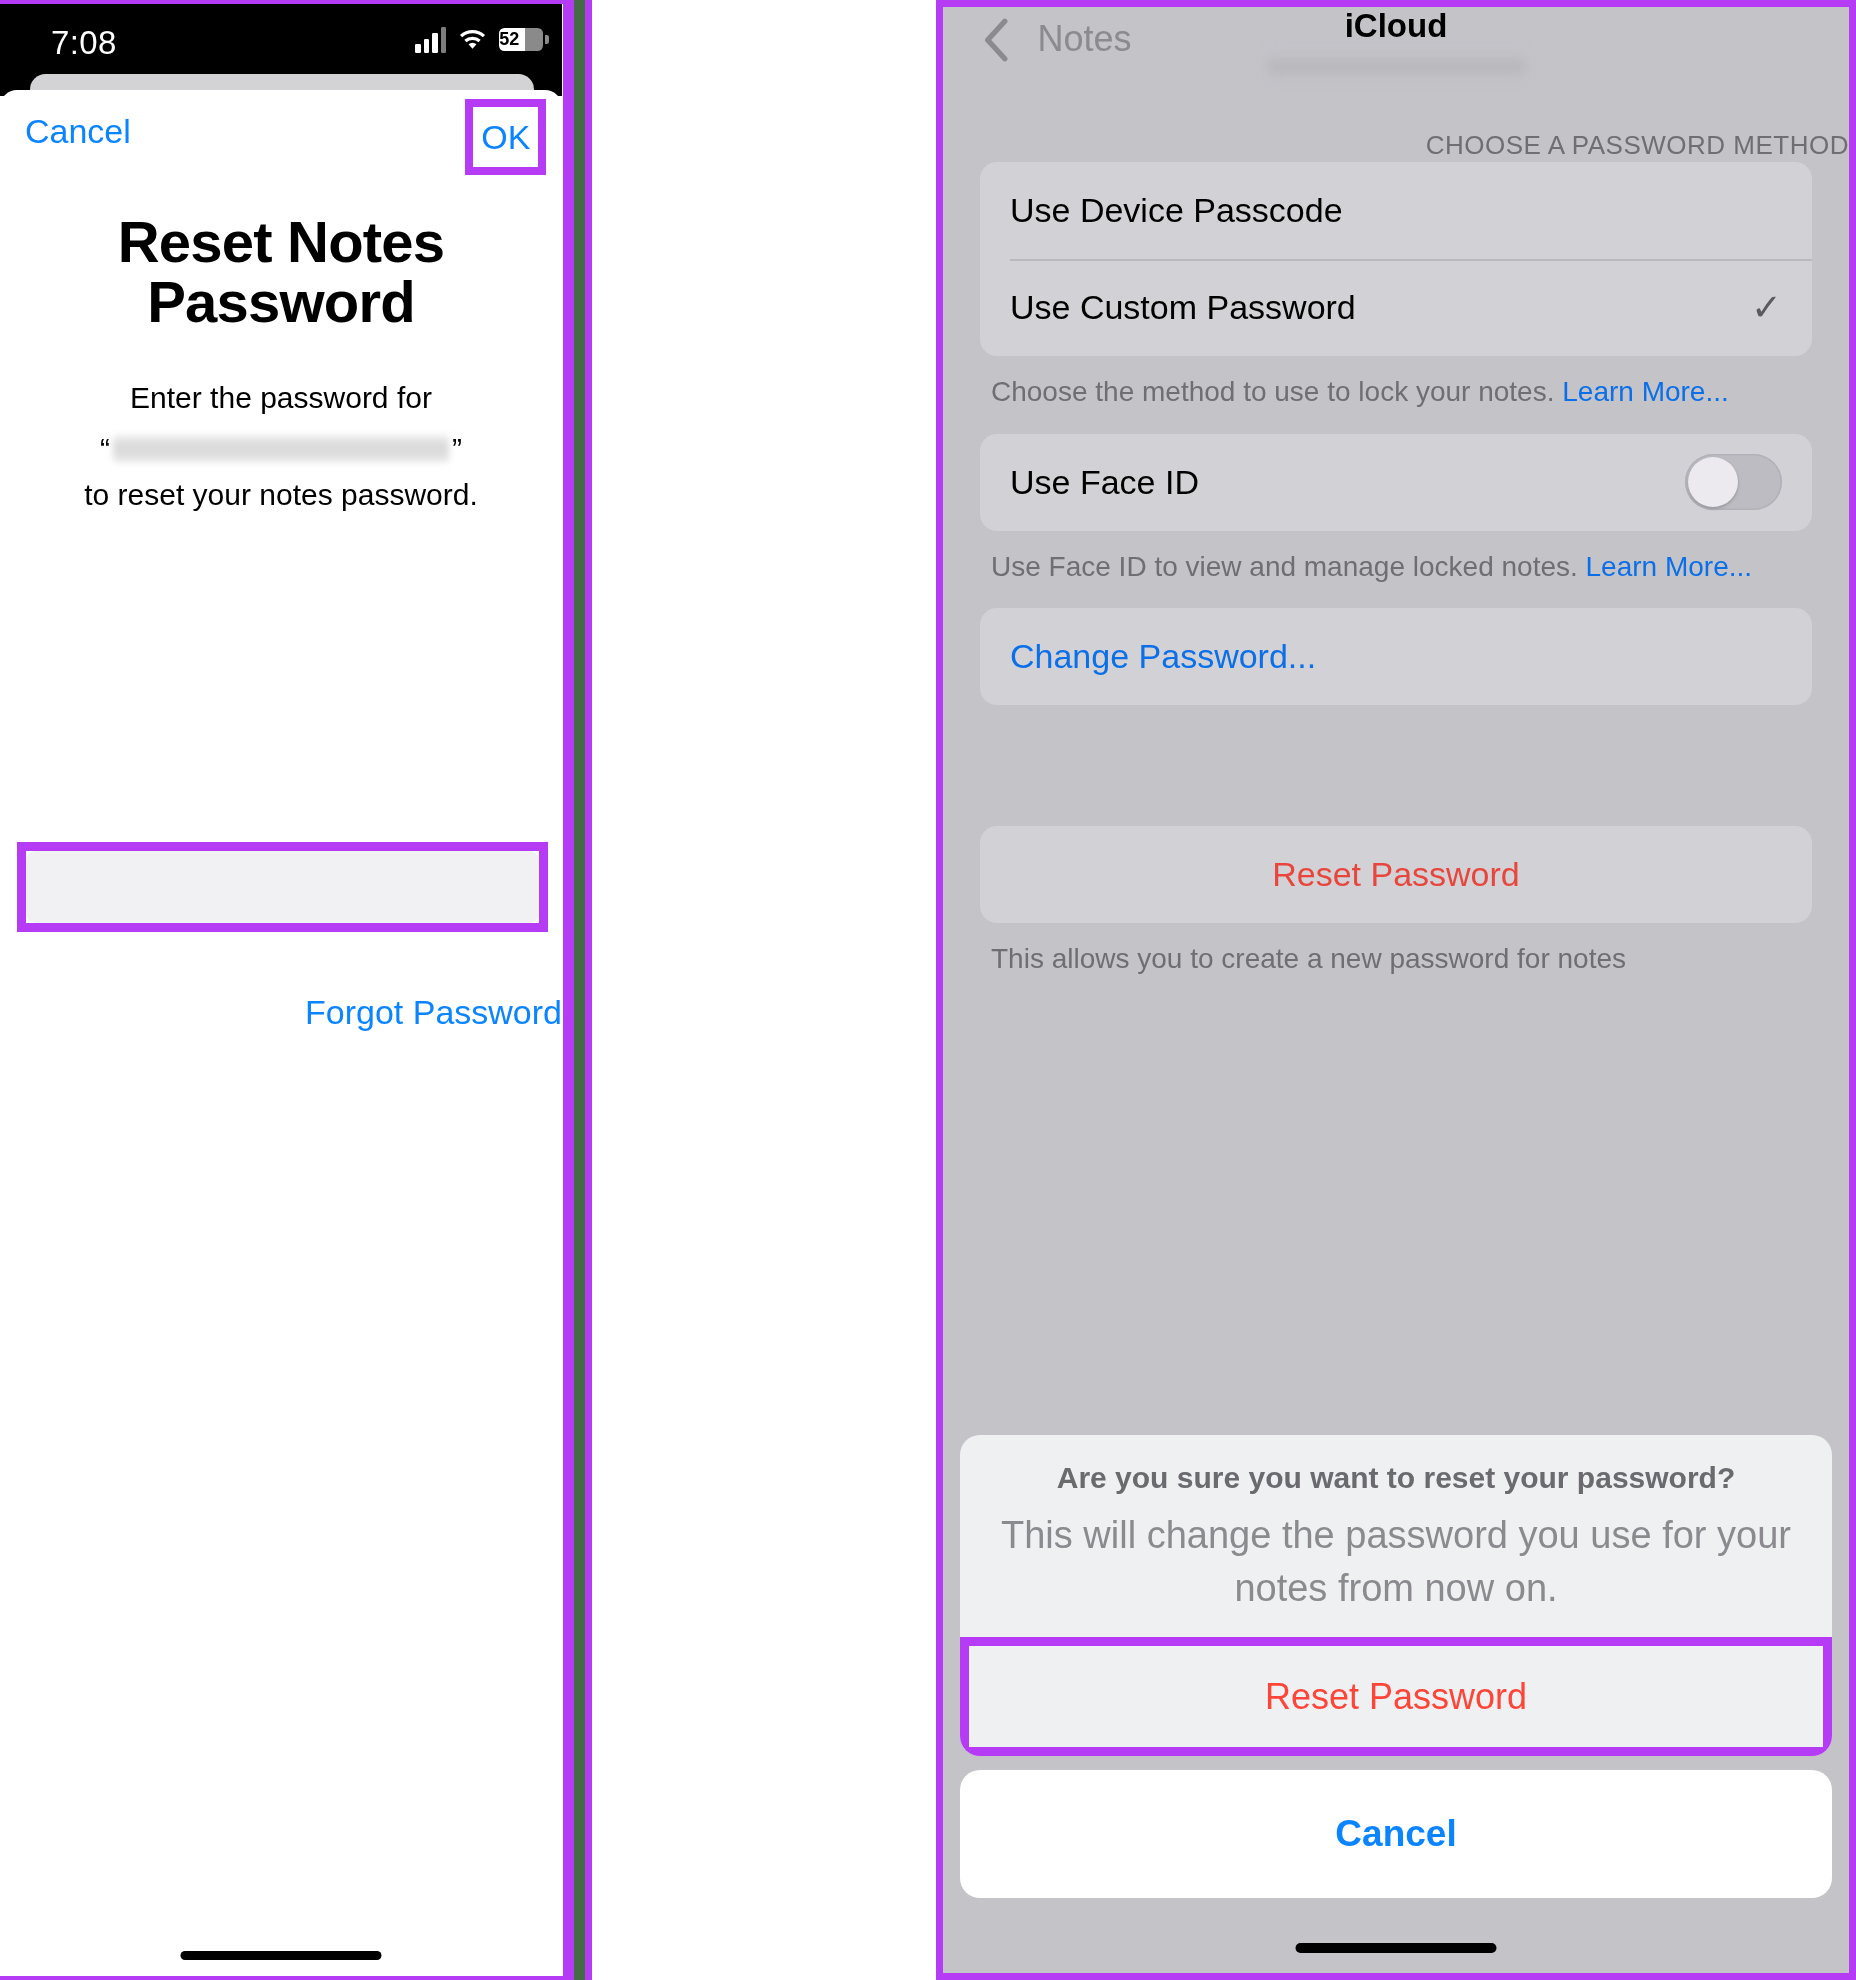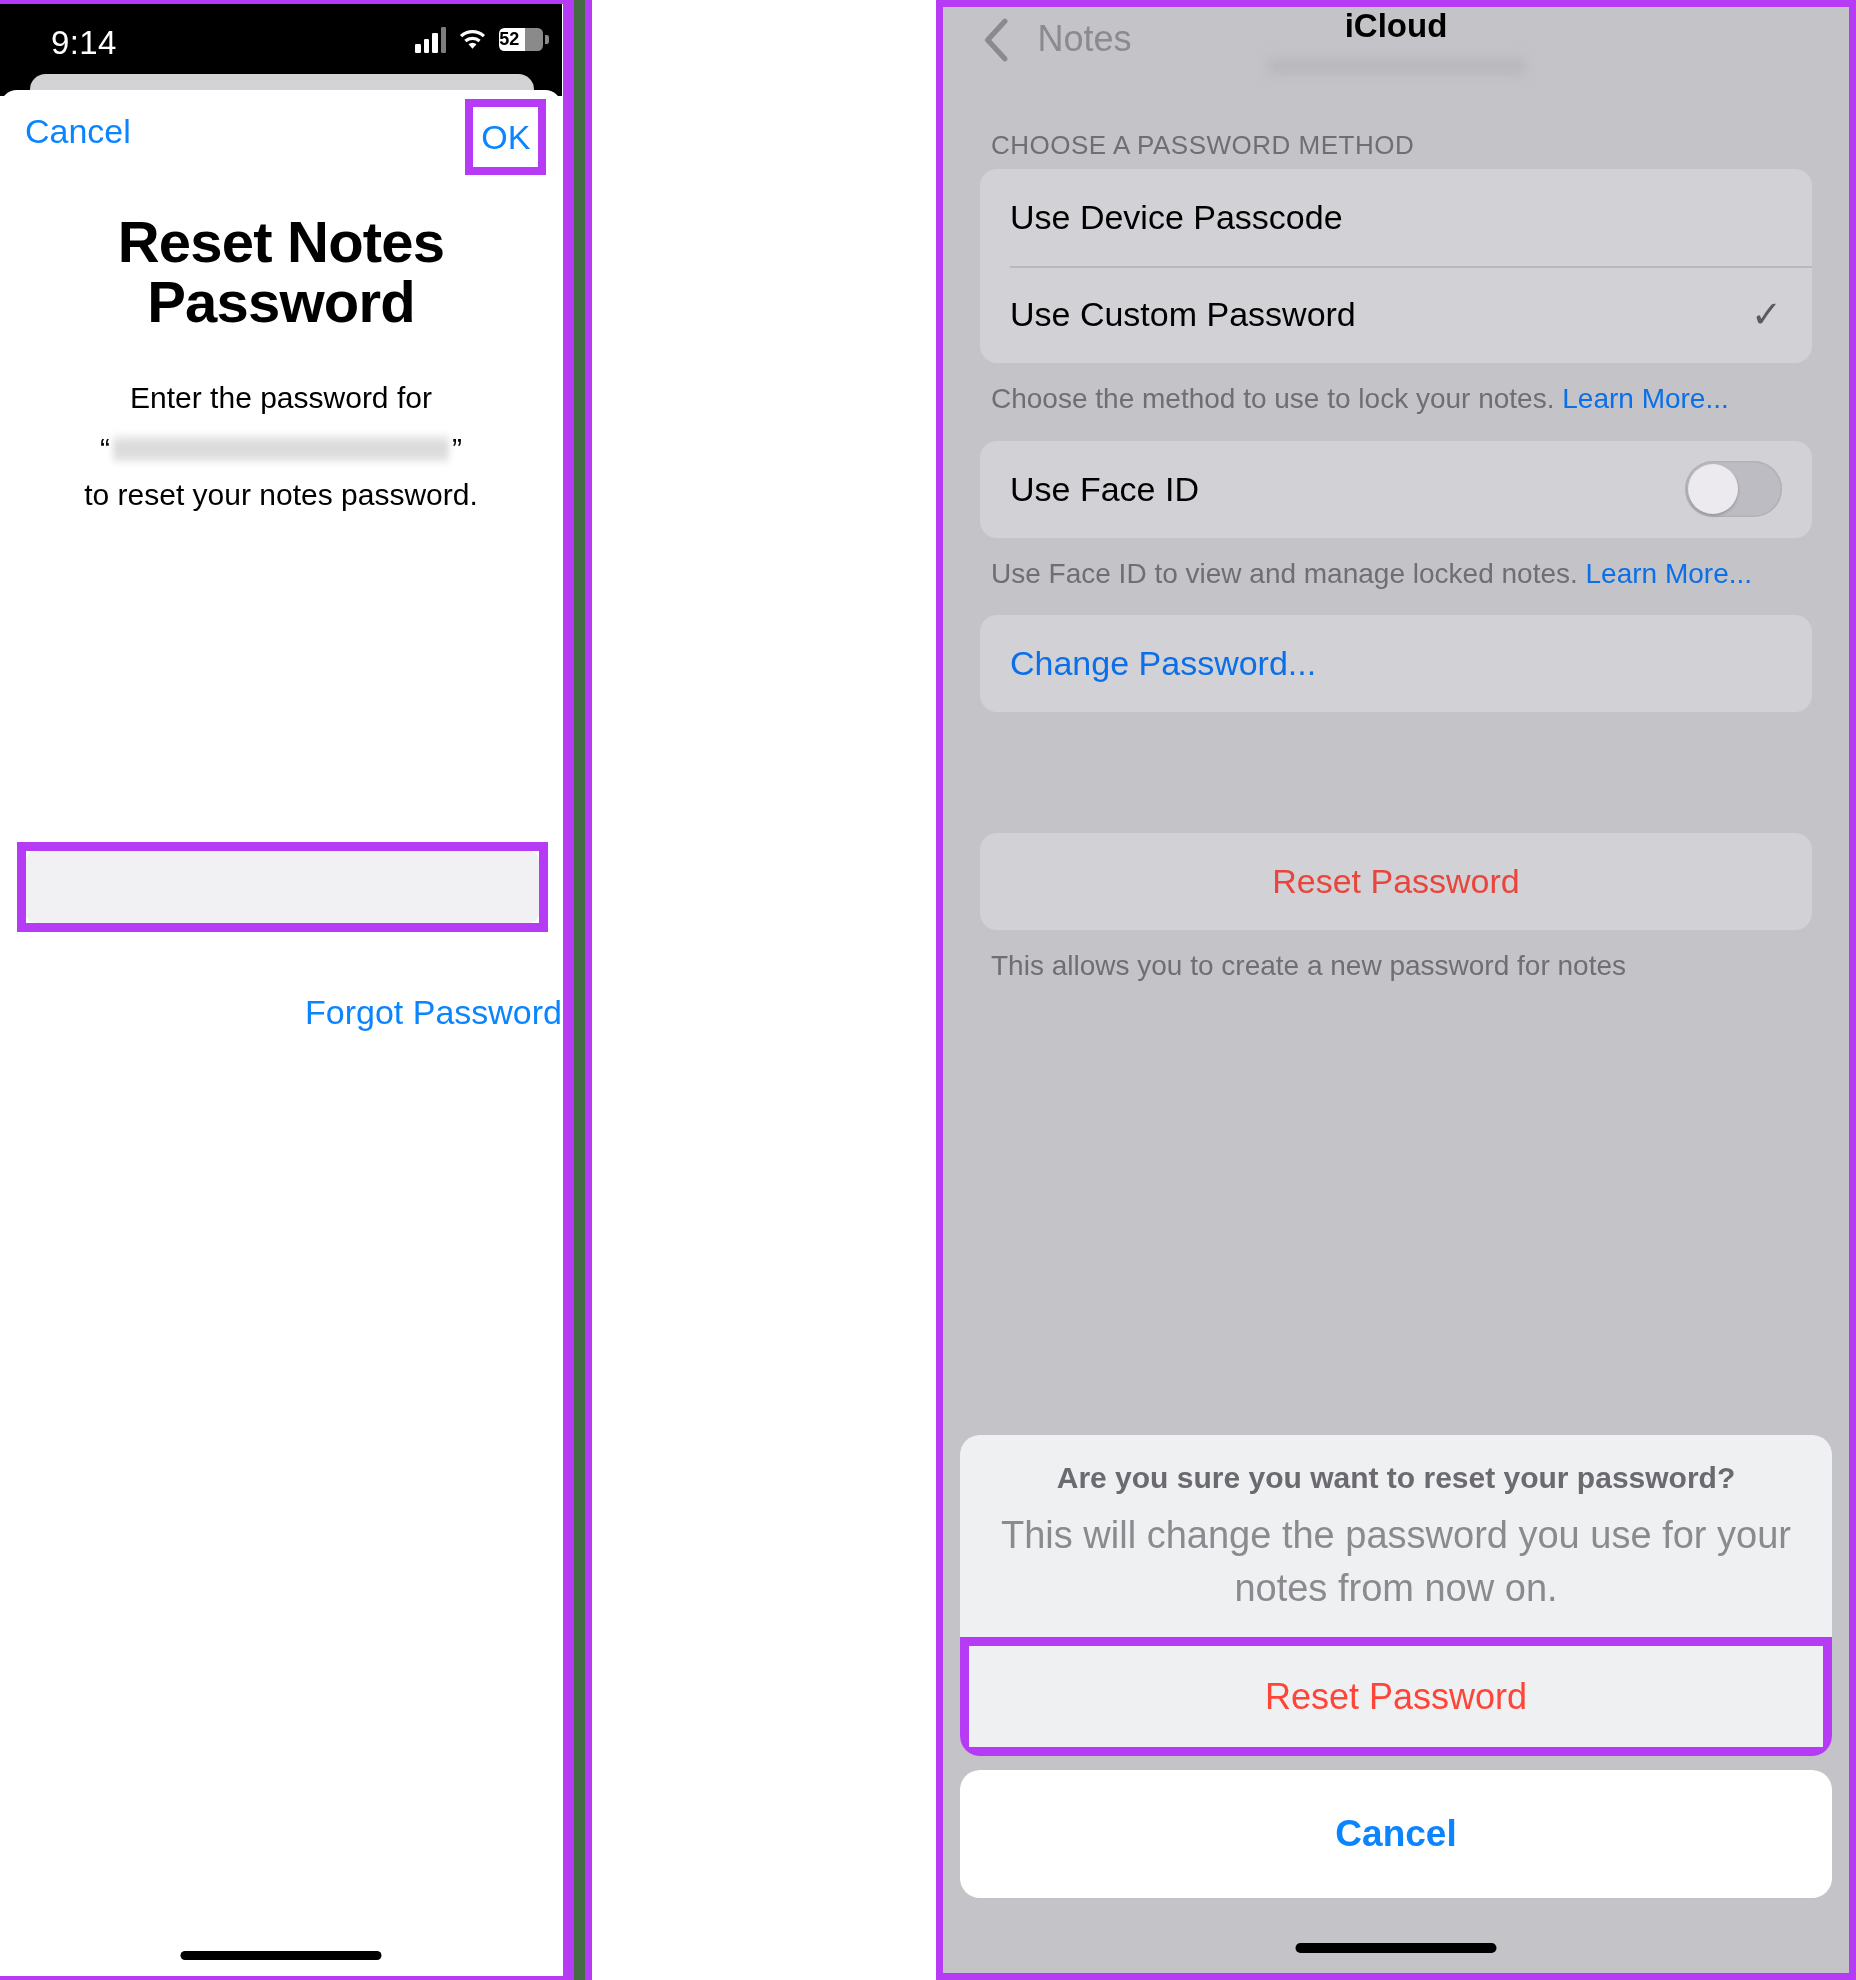--- a/index.html
+++ b/index.html
@@ -193,22 +193,22 @@
   }
   .r-title { font-size: 33px; font-weight: 700; color: #000; }
   .r-title-redact {
     margin: 6.2px auto 0;
     width: 257px; height: 31px;
     background: linear-gradient(180deg,#c6c6cb 0%, #b4b4b9 50%, #c6c6cb 100%);
     filter: blur(5.4px); border-radius: 3.1px;
   }
 
   .r-section-hdr {
-    margin: 30px 0 8px 48px;
-    font-size: 26px; color: #6e6e73; letter-spacing: 0.5px;
+    margin: 30px 0 1px 48px;
+    font-size: 26px; color: #6e6e73; letter-spacing: 0.5px; text-align: right;
   }
   .card {
     margin: 0 37px;
     background: #d2d2d6;
     border-radius: 17px;
     overflow: hidden;
   }
   .row {
     position: relative;
     height: 97px;
@@ -293,21 +293,21 @@
 </style>
 </head>
 <body>
 
 <div class="screens">
 
   <div class="panel-left">
     <div class="left-frame">
 
       <div class="l-statusbar">
-        <div class="l-time">9:14</div>
+        <div class="l-time">7:08</div>
         <div class="l-status-icons">
           <span class="cell-bars dim">
               <i></i>
               <i></i>
               <i></i>
               <i></i>
             </span>
           <svg class="wifi-g" width="31" height="23" viewBox="0 0 24 18">
             <path d="M12 16.3 8.9 12.8a4.6 4.6 0 0 1 6.2 0z" fill="#fff"></path>
             <path d="M5.6 9.2a9.6 9.6 0 0 1 12.8 0l-1.7 1.9a7.1 7.1 0 0 0-9.4 0z" fill="#fff"></path>

